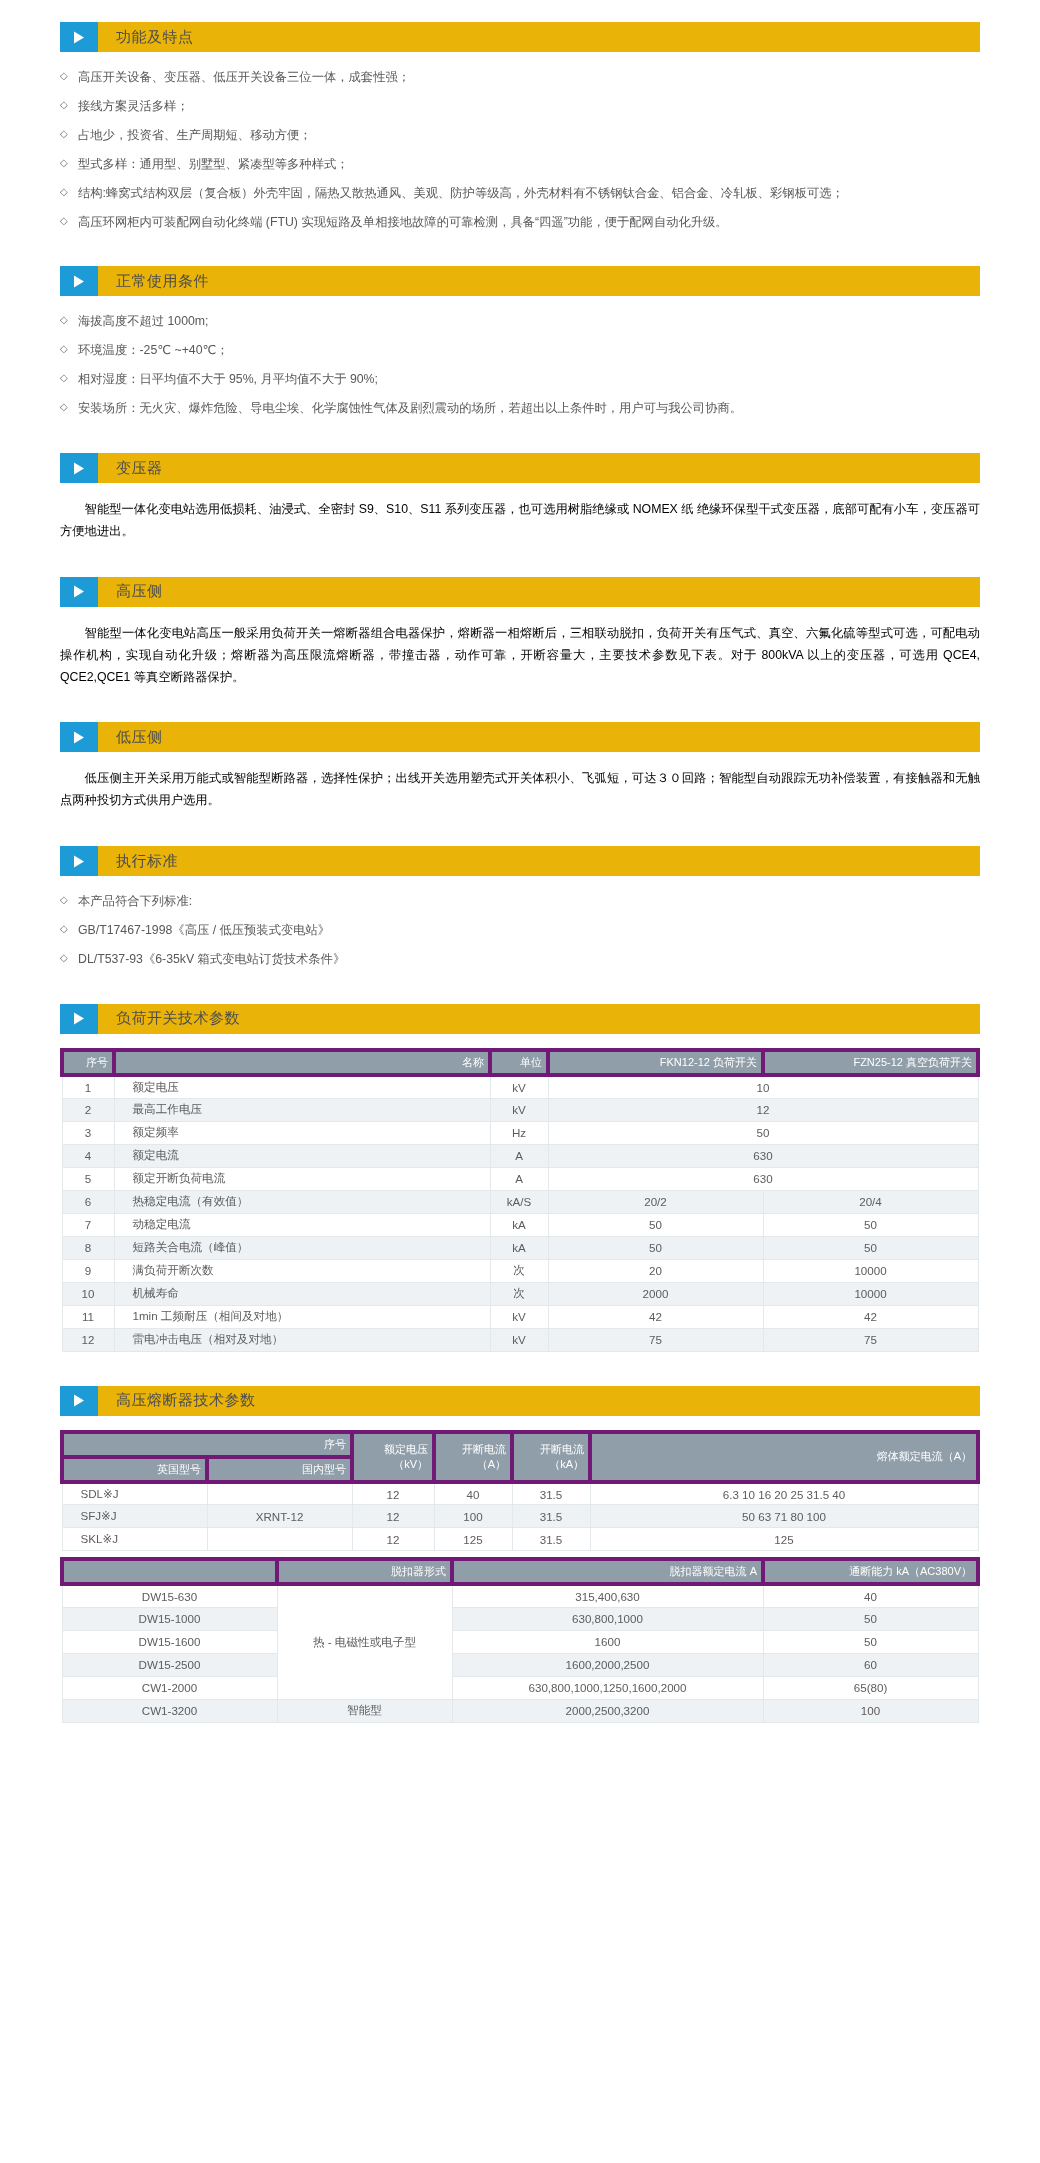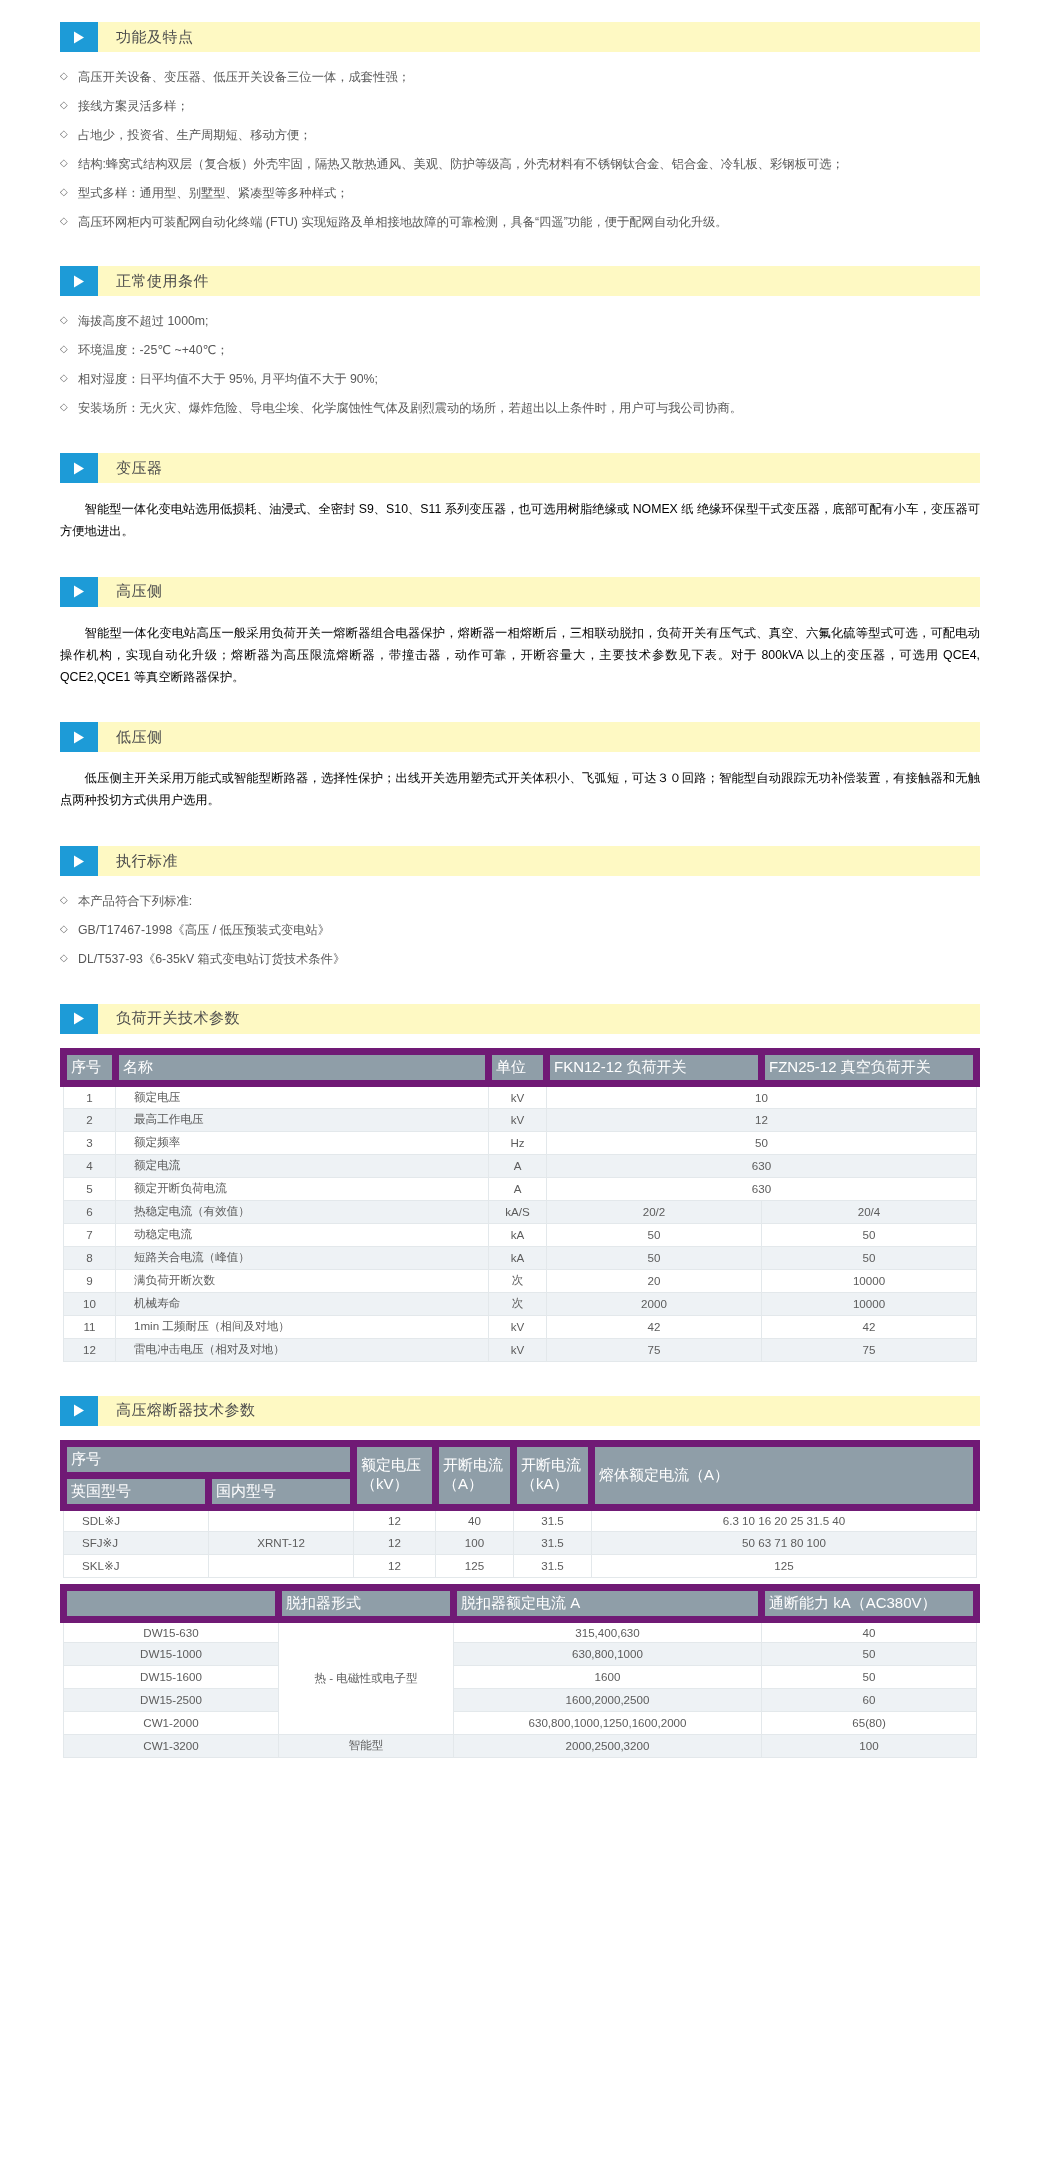--- a/index.html
+++ b/index.html
@@ -10,21 +10,21 @@
     font-family: "Liberation Sans", "DejaVu Sans", sans-serif;
     color: #4a4a4a;
     -webkit-font-smoothing: antialiased;
   }
   .page { width: 1040px; padding: 22px 60px 30px 60px; }
 
   
   .sec-head {
     display: flex;
     align-items: stretch;
-    background: #fef9c3;
+    background: #eab308;
     height: 30px;
     margin-top: 34px;
     margin-bottom: 14px;
   }
   .sec-head:first-child { margin-top: 0; }
   .sec-head .marker {
     width: 38px;
     background: #1d9bd7;
     display: flex;
     align-items: center;
@@ -76,23 +76,23 @@
     border-collapse: collapse;
     font-size: 11.6px;
     color: #555;
     margin-top: 6px;
   }
   table.spec th {
     background: #8f9ea8;
     color: #ffffff;
     font-weight: normal;
     height: 24px;
-    border: 7px solid #701a75;
-    text-align: left;
-    font-size: 15px;
+    border: 4px solid #701a75;
+    text-align: right;
+    font-size: 11px;
     padding: 3px 4px;
   }
   table.spec td {
     border: 1px solid #e3e8eb;
     height: 23px;
     padding: 3px 6px;
     text-align: center;
     color: #5c5c5c;
   }
   table.spec td.name { text-align: left; padding-left: 18px; }
@@ -117,22 +117,22 @@
           <polygon points="1,0.5 11,6.5 1,12.5" fill="#ffffff"></polygon>
         </svg>
     </span>
     <span class="title">功能及特点</span>
   </div>
   <div class="sec-body">
     <ul class="bullets">
       <li>高压开关设备、变压器、低压开关设备三位一体，成套性强；</li>
       <li>接线方案灵活多样；</li>
       <li>占地少，投资省、生产周期短、移动方便；</li>
+      <li>型式多样：通用型、别墅型、紧凑型等多种样式；</li>
       <li>结构:蜂窝式结构双层（复合板）外壳牢固，隔热又散热通风、美观、防护等级高，外壳材料有不锈钢钛合金、铝合金、冷轧板、彩钢板可选；</li>
-      <li>型式多样：通用型、别墅型、紧凑型等多种样式；</li>
       <li>高压环网柜内可装配网自动化终端 (FTU) 实现短路及单相接地故障的可靠检测，具备“四遥”功能，便于配网自动化升级。</li>
     </ul>
   </div>
 
   <div class="sec-head">
     <span class="marker">
       <svg width="12" height="13" viewBox="0 0 12 13">
           <polygon points="1,0.5 11,6.5 1,12.5" fill="#ffffff"></polygon>
         </svg>
     </span>

